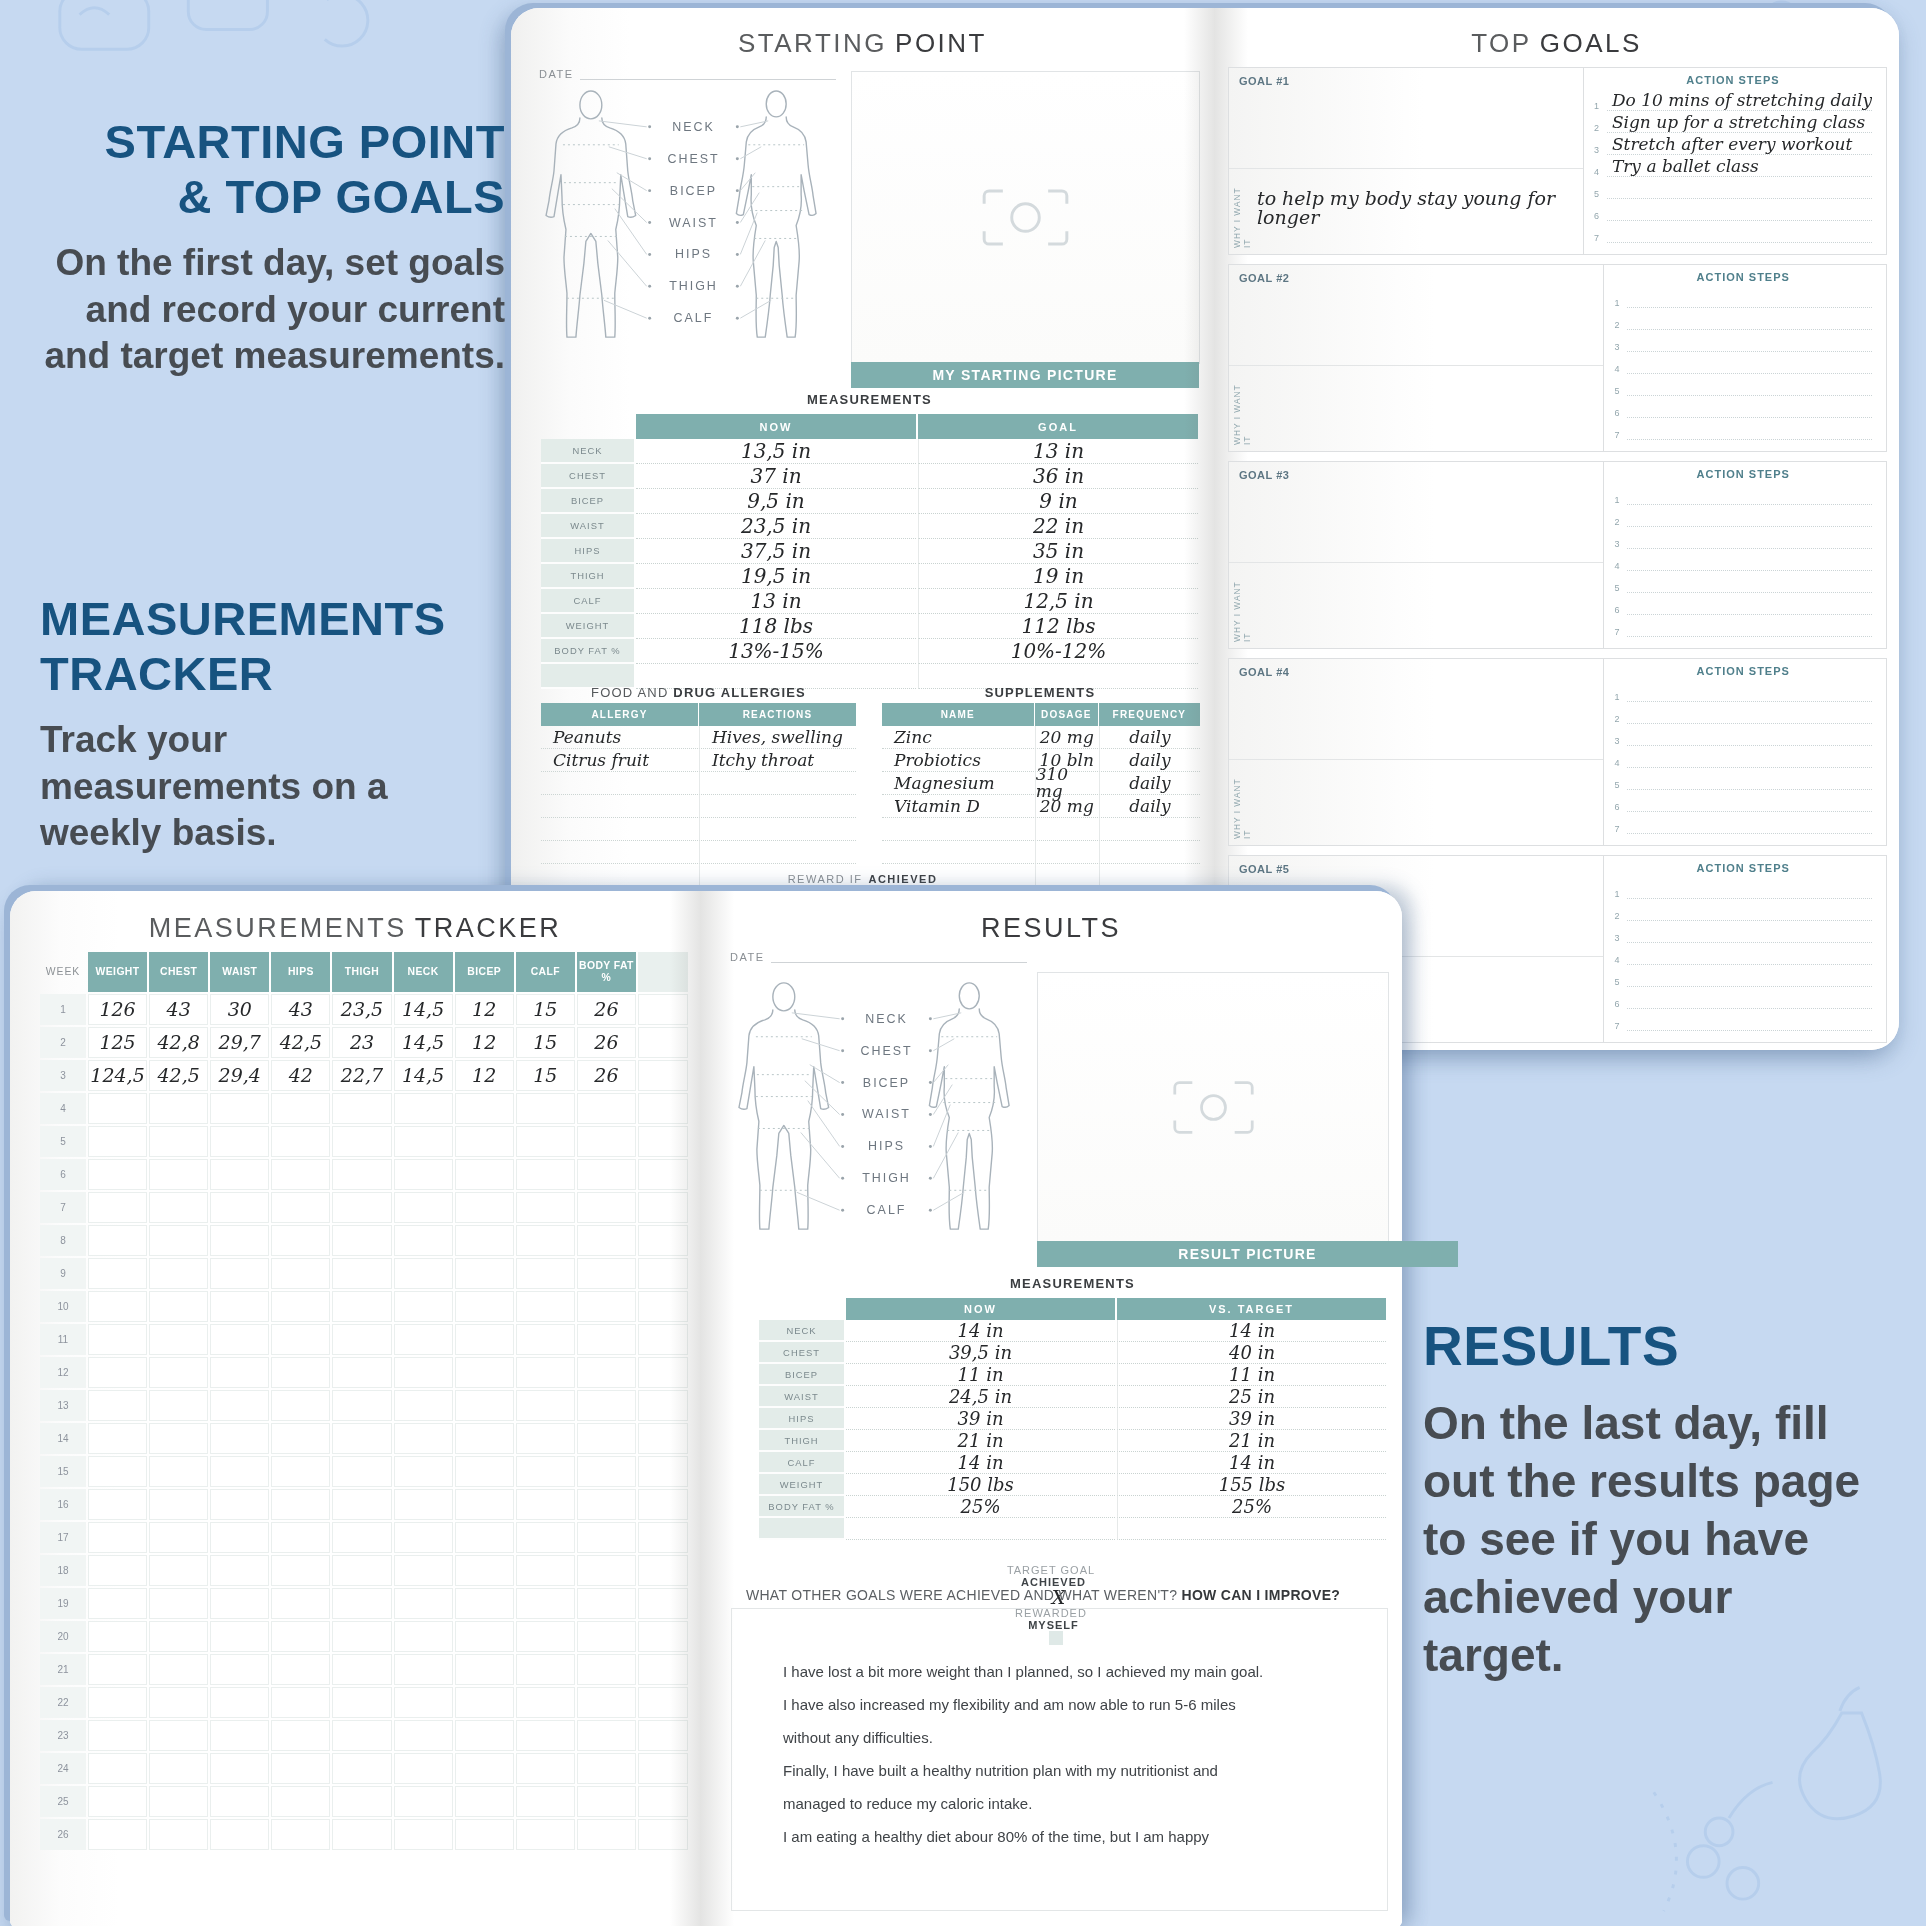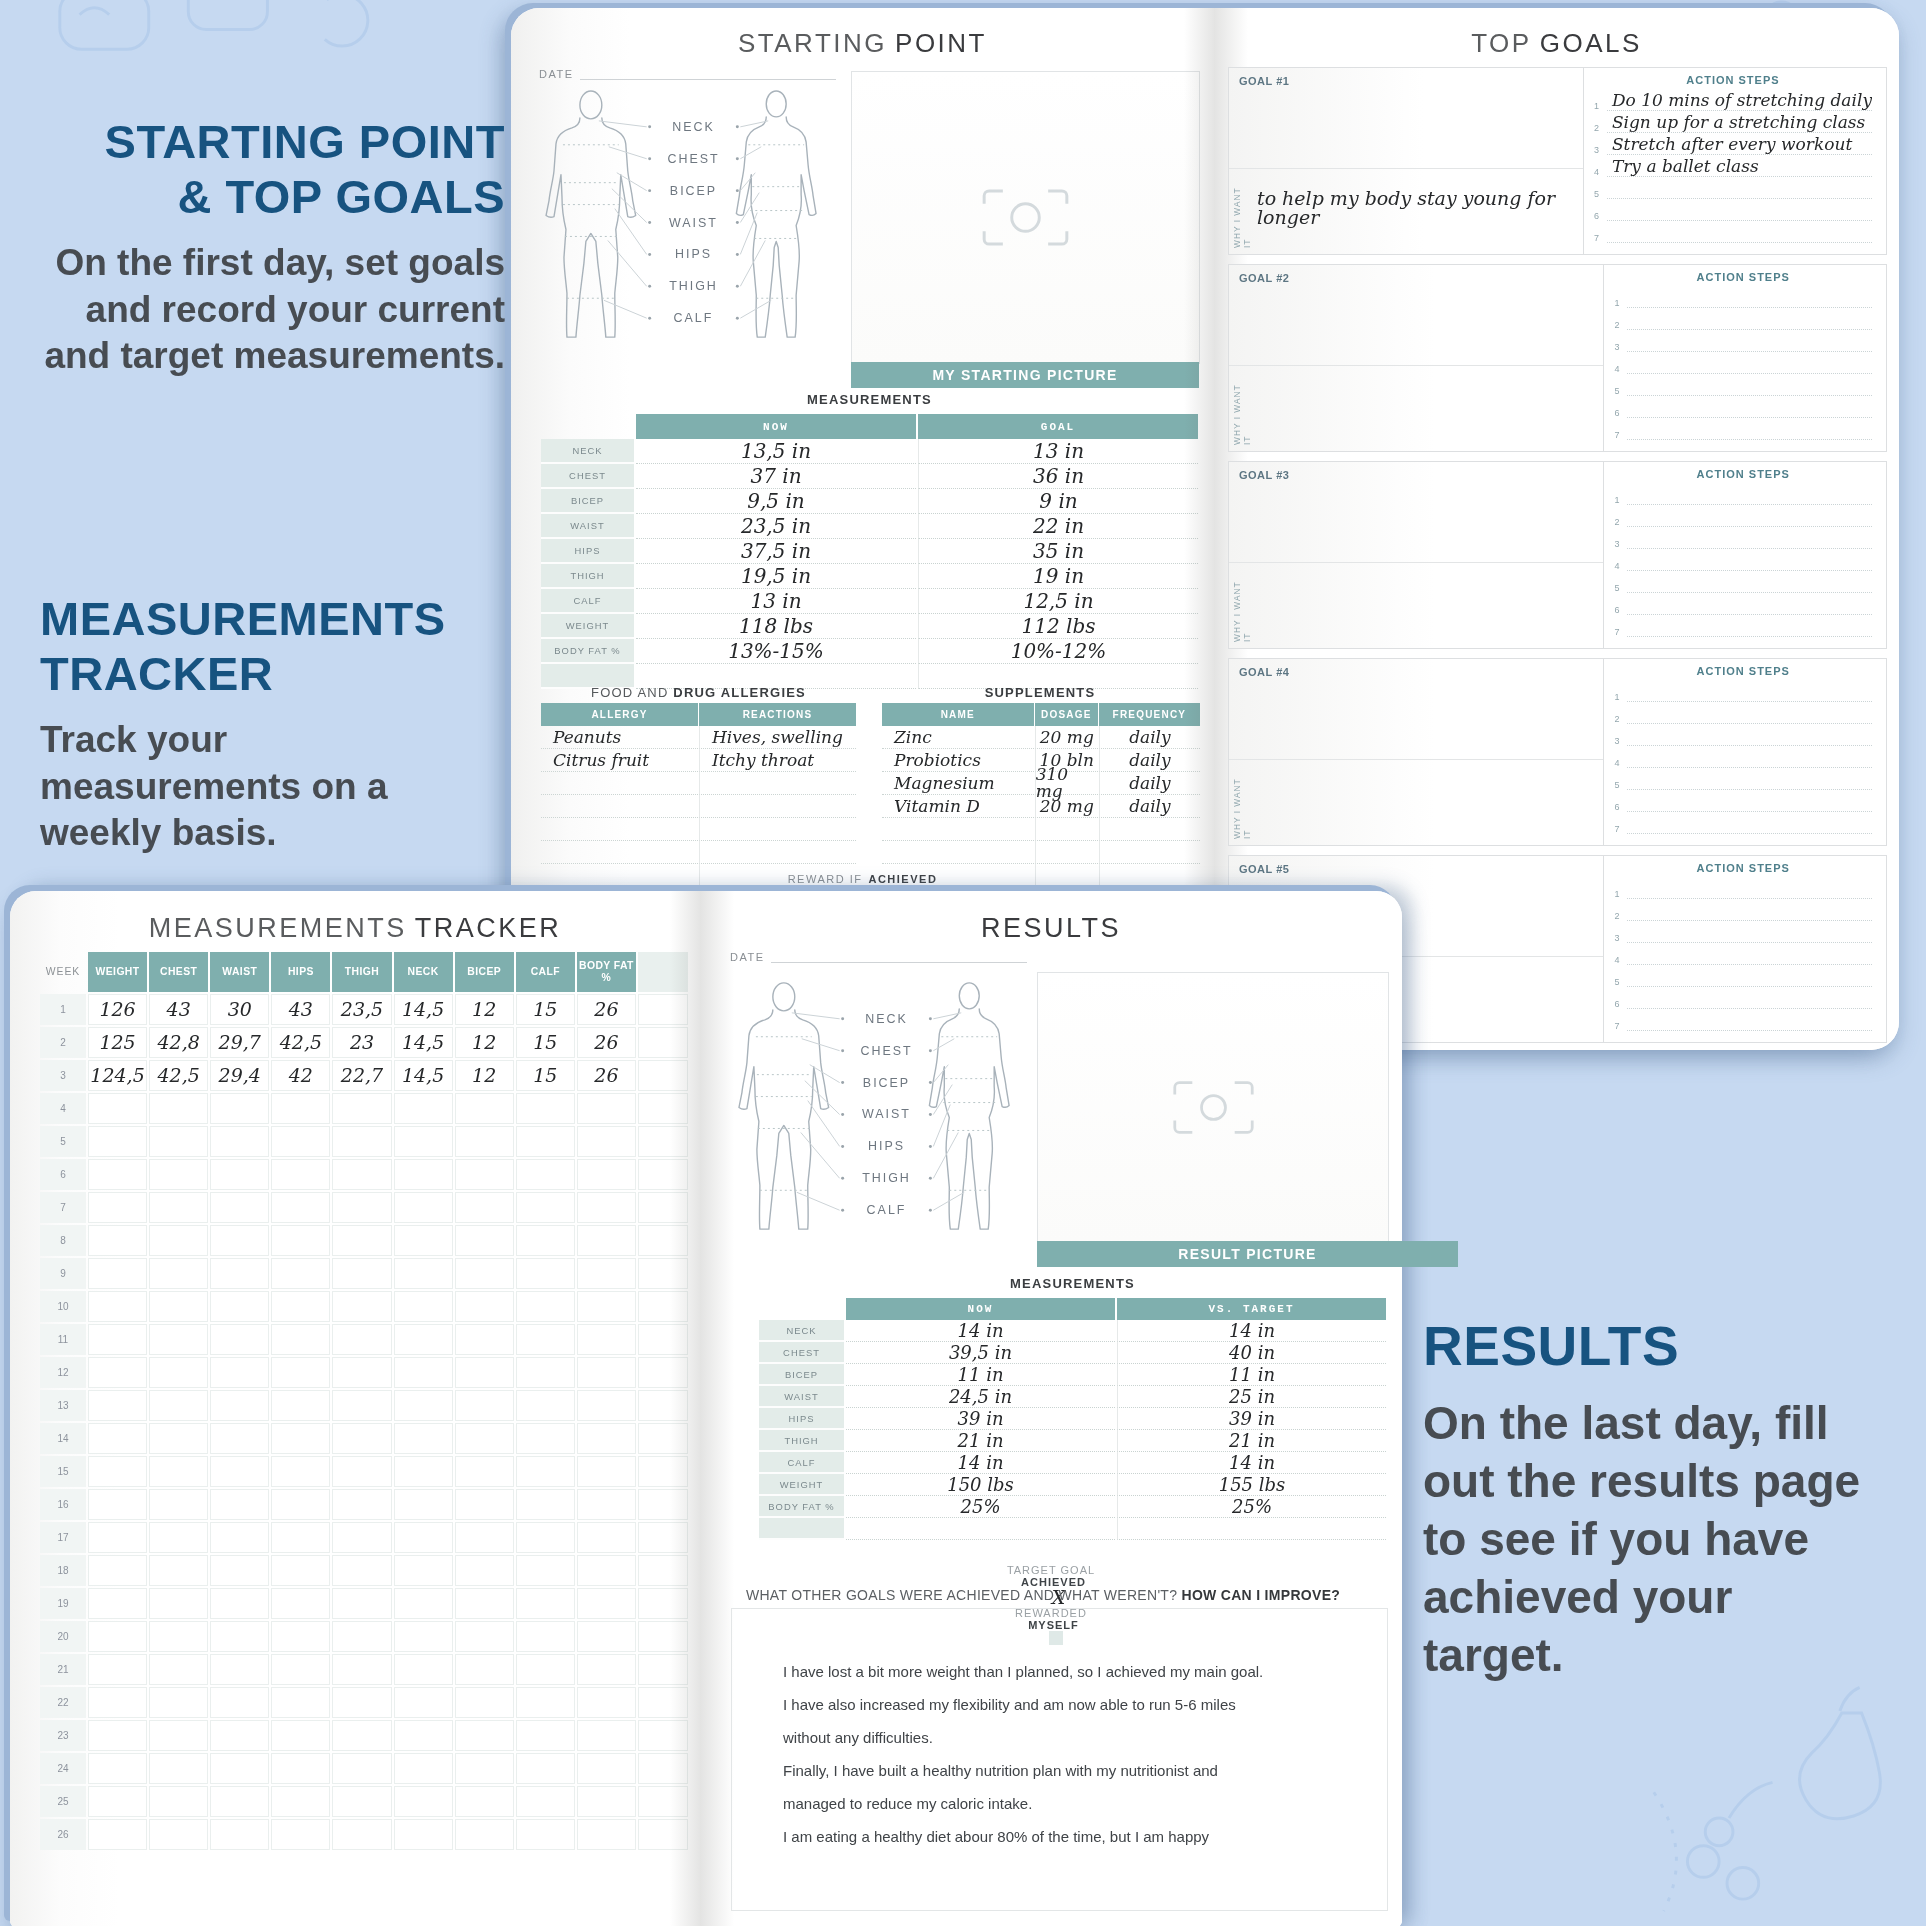--- a/index.html
+++ b/index.html
@@ -53,21 +53,21 @@
   .fig-stroke path,.fig-stroke ellipse{fill:none;stroke:#a8b2ba;stroke-width:1.4;stroke-linejoin:round;stroke-linecap:round;}
   .fig-dash line{stroke:#b9c6c8;stroke-width:1;stroke-dasharray:2 3;}
   .leader line{stroke:#ccd3d7;stroke-width:1;}
   .dots circle{fill:#9aa4ab;}
   .figtext text{font-family:"Liberation Sans",sans-serif;font-size:12.5px;letter-spacing:2px;fill:#6e7780;text-anchor:middle;}
   
   .meas-table{position:absolute;display:grid;column-gap:2px;}
   .t-start{left:30px;top:406px;width:657px;grid-template-columns:93px 1fr 1fr;grid-auto-rows:25px;}
   .t-res{left:59px;top:407px;width:627px;grid-template-columns:85px 1fr 1fr;grid-auto-rows:22px;}
   .meas-table .colh{background:#7fafae;color:#fff;font-size:11px;font-weight:700;letter-spacing:2px;
-    display:flex;align-items:center;justify-content:center;font-family:Liberation Mono, monospace;}
+    display:flex;align-items:center;justify-content:center;}
   .meas-table .lab{background:#e3ece9;border-bottom:2px solid #fdfdfd;color:#7b898d;font-size:9.4px;letter-spacing:1px;
     display:flex;align-items:center;justify-content:center;text-align:center;}
   .meas-table .val{border-bottom:1px dotted #c9d3d1;display:flex;align-items:center;justify-content:center;}
   .meas-table .val.c2{border-left:1px solid #e6e9e9;}
   .t-start .val{font-size:20px;}
   .t-res .val{font-size:18px;}
   
   .mini-table{position:absolute;display:grid;column-gap:1px;}
   .alg{left:30px;top:695px;width:315px;grid-template-columns:1fr 1fr;grid-auto-rows:23px;}
   .sup{left:371px;top:695px;width:316px;grid-template-columns:48% 20% 32%;grid-auto-rows:23px;}

